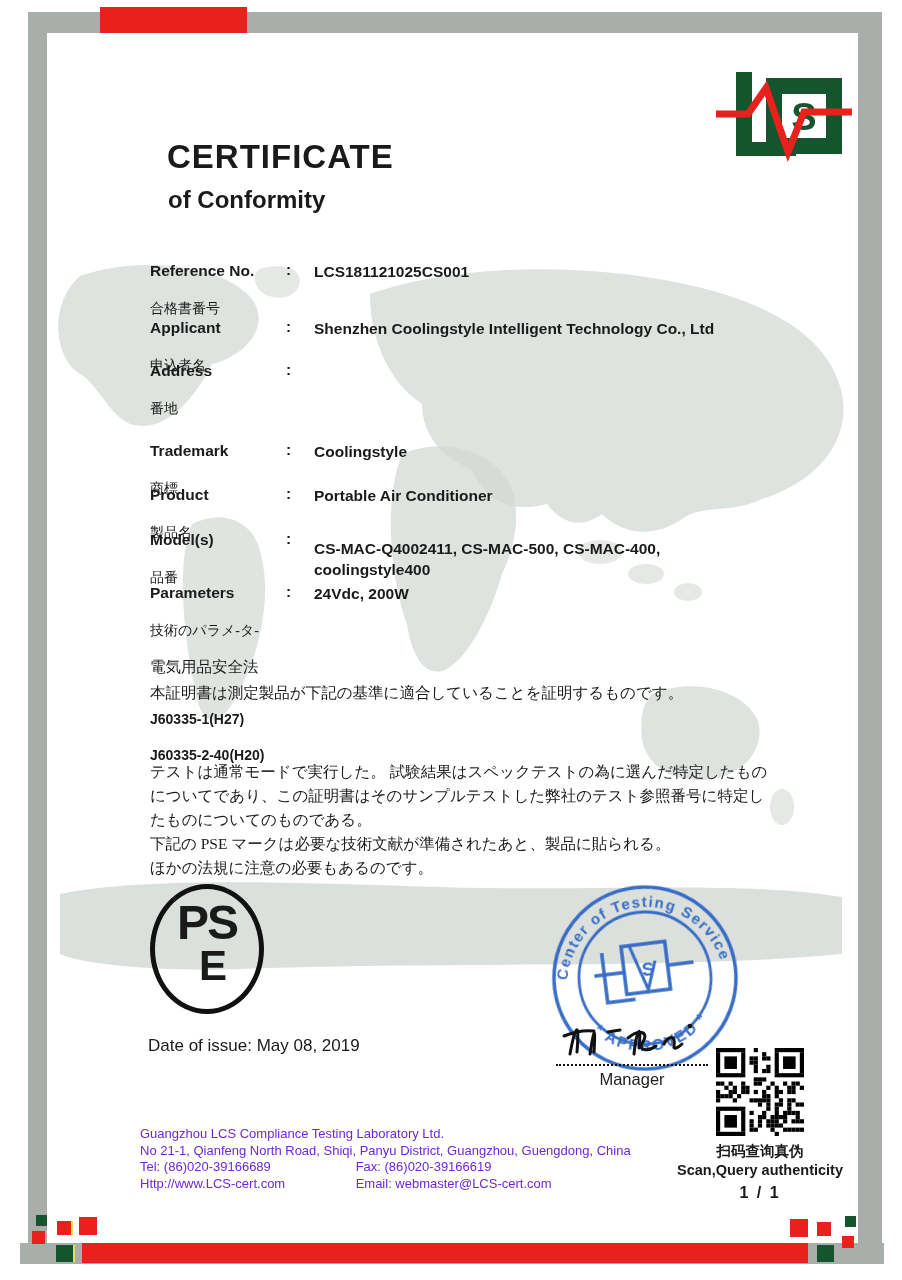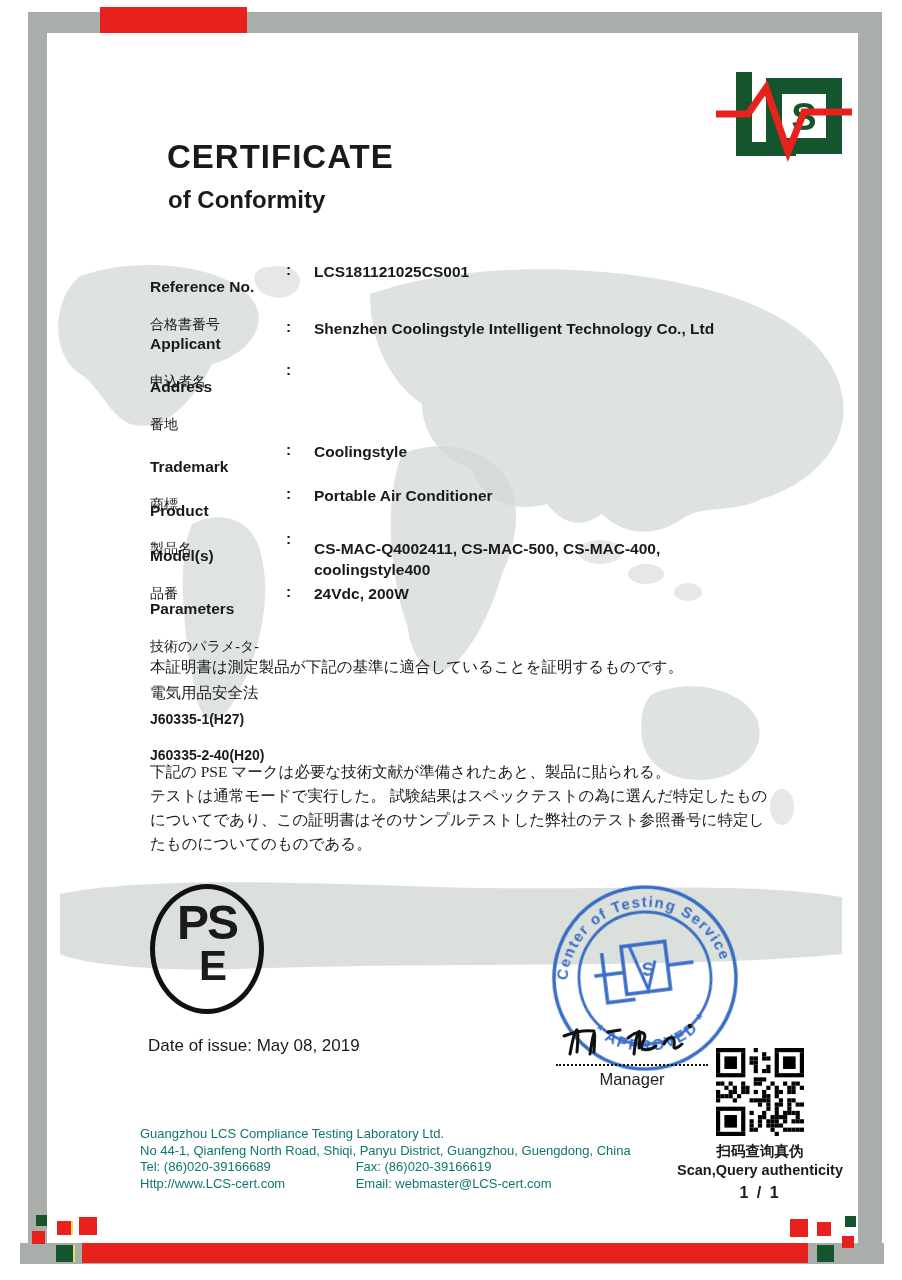--- a/index.html
+++ b/index.html
@@ -20,21 +20,21 @@
   
   .map{position:absolute;left:40px;top:262px;z-index:0;}
   
   .lcs-logo{position:absolute;left:714px;top:64px;z-index:2;}
   
   .title{position:absolute;left:167px;top:138px;font-size:33px;font-weight:bold;letter-spacing:1px;z-index:2;}
   .subtitle{position:absolute;left:168px;top:186px;font-size:24px;font-weight:bold;z-index:2;}
   
   .row{position:absolute;left:150px;width:600px;display:flex;z-index:2;}
   .lab{width:136px;}
-  .lab .en{font-weight:bold;font-size:15.5px;line-height:20px;margin-top:16px;}
+  .lab .en{font-weight:bold;font-size:15.5px;line-height:20px;}
   .lab .jp{font-size:14px;line-height:19px;margin-top:18px;font-family:"Liberation Serif",serif;}
   .colon{width:28px;font-weight:bold;font-size:15.5px;}
   .val{flex:1;font-weight:bold;font-size:15.5px;line-height:21px;}
   
   .jp-text{font-family:"Liberation Serif",serif;}
   .standards{position:absolute;left:150px;top:654px;width:620px;font-size:15.5px;line-height:26px;z-index:2;}
   .std-code{font-weight:bold;font-size:14px;font-family:"Liberation Sans",sans-serif;}
   .std-code.second{margin-top:10px;}
   .notes{position:absolute;left:150px;top:760px;width:622px;font-size:15.5px;line-height:24px;z-index:2;}
   
@@ -49,21 +49,21 @@
   .manager{position:absolute;left:566px;top:1070px;width:132px;text-align:center;font-size:16.5px;color:#222;z-index:3;}
   
   .date{position:absolute;left:148px;top:1036px;font-size:17px;font-weight:normal;z-index:2;}
   
   .qr-wrap{position:absolute;left:676px;top:1048px;width:168px;text-align:center;z-index:2;}
   .qr-wrap svg{display:block;margin:0 auto;}
   .qr-cn{font-size:14.5px;font-weight:bold;margin-top:6px;font-family:Liberation Serif, serif;}
   .qr-en{font-size:14.5px;font-weight:bold;margin-top:1px;}
   .qr-page{font-size:16px;font-weight:bold;margin-top:6px;letter-spacing:2px;}
   
-  .footer{position:absolute;left:140px;top:1126px;font-size:13px;line-height:16.5px;color:#0f766e;z-index:2;}
+  .footer{position:absolute;left:140px;top:1126px;font-size:13px;line-height:16.5px;color:#6d28d9;z-index:2;}
   .footer .col-l{display:inline-block;width:212px;}
 </style>
 </head>
 <body>
 
 <div class="page">
 
   <svg class="map" width="822" height="760" viewBox="0 0 822 760">
     <g fill="#c9cfc9" opacity="0.8">
       <path d="M40,14 C95,-6 175,2 205,30 C235,55 212,92 172,102 C152,142 122,172 90,162 C68,152 58,122 40,112 C14,96 8,42 40,14 Z" opacity="0.75"></path>
@@ -164,29 +164,30 @@
   <div class="row" style="top:583px">
     <div class="lab">
         <div class="en">Parameters</div>
       <div class="jp" style="width:112px">技術のパラメ-タ-</div>
       </div>
     <div class="colon">:</div>
     <div class="val">24Vdc, 200W</div>
   </div>
 
   <div class="standards">
+    <div class="jp-text">電気用品安全法</div>
     <div class="jp-text">本証明書は測定製品が下記の基準に適合していることを証明するものです。</div>
-    <div class="jp-text">電気用品安全法</div>
     <div class="std-code">J60335-1(H27)</div>
     <div class="std-code second">J60335-2-40(H20)</div>
   </div>
 
   <div class="notes jp-text">
+    <div>テストは通常モードで実行した。 試験結果はスペックテストの為に選んだ特定したものについてであり、この証明書はそのサンプルテストした弊社のテスト参照番号に特定したものについてのものである。</div>
     <div>下記の PSE マークは必要な技術文献が準備されたあと、製品に貼られる。</div>
-    <div>テストは通常モードで実行した。 試験結果はスペックテストの為に選んだ特定したものについてであり、この証明書はそのサンプルテストした弊社のテスト参照番号に特定したものについてのものである。</div>
+    <div>ほかの法規に注意の必要もあるのです。</div>
   </div>
 
   <div class="pse">
     <div class="ps">PS</div>
     <div class="e">E</div>
   </div>
 
   <svg class="stamp" width="200" height="200" viewBox="0 0 200 200">
     <defs>
       <path id="arcTop" d="M21,108 A79,79 0 1 1 179,108"></path>
@@ -356,21 +357,21 @@
         <rect x="80" y="76" width="4" height="4"></rect>
         <rect x="56" y="80" width="4" height="4"></rect>
       </svg>
     <div class="qr-cn">扫码查询真伪</div>
     <div class="qr-en">Scan,Query authenticity</div>
     <div class="qr-page">1 / 1</div>
   </div>
 
   <div class="footer">
     <div>Guangzhou LCS Compliance Testing Laboratory Ltd.</div>
-    <div>No 44-1, Qianfeng North Road, Shiqi, Panyu District, Guangzhou, Guengdong, China</div>
+    <div>No 21-1, Qianfeng North Road, Shiqi, Panyu District, Guangzhou, Guengdong, China</div>
     <div>
       <span class="col-l">Tel: (86)020-39166689</span>
       <span>Fax: (86)020-39166619</span>
     </div>
     <div>
       <span class="col-l">Http://www.LCS-cert.com</span>
       <span>Email: webmaster@LCS-cert.com</span>
     </div>
   </div>
 

